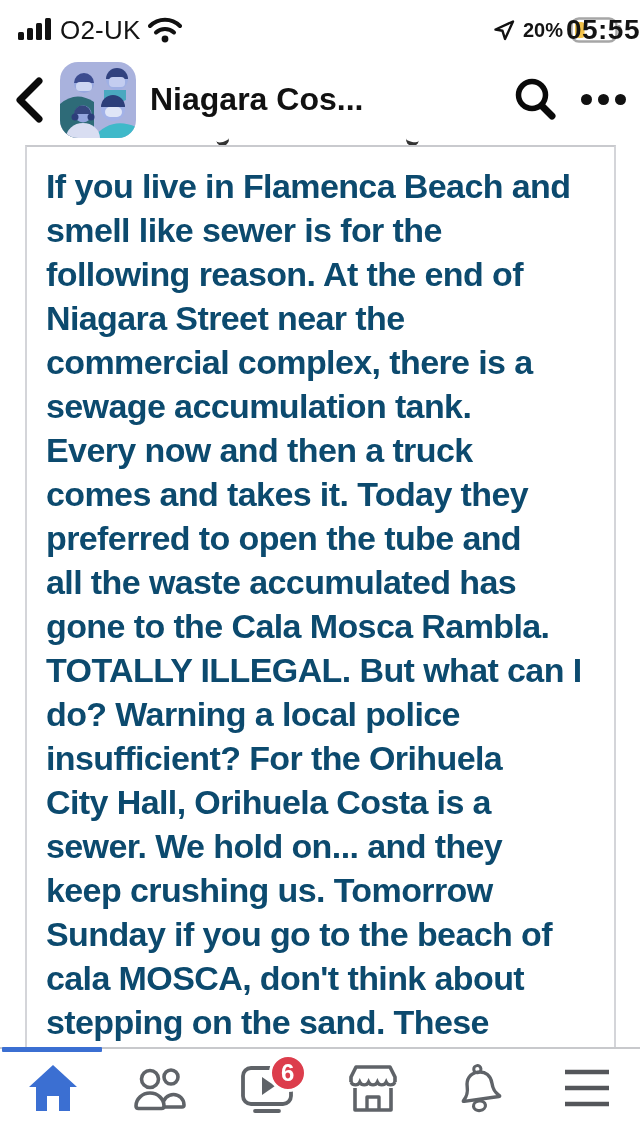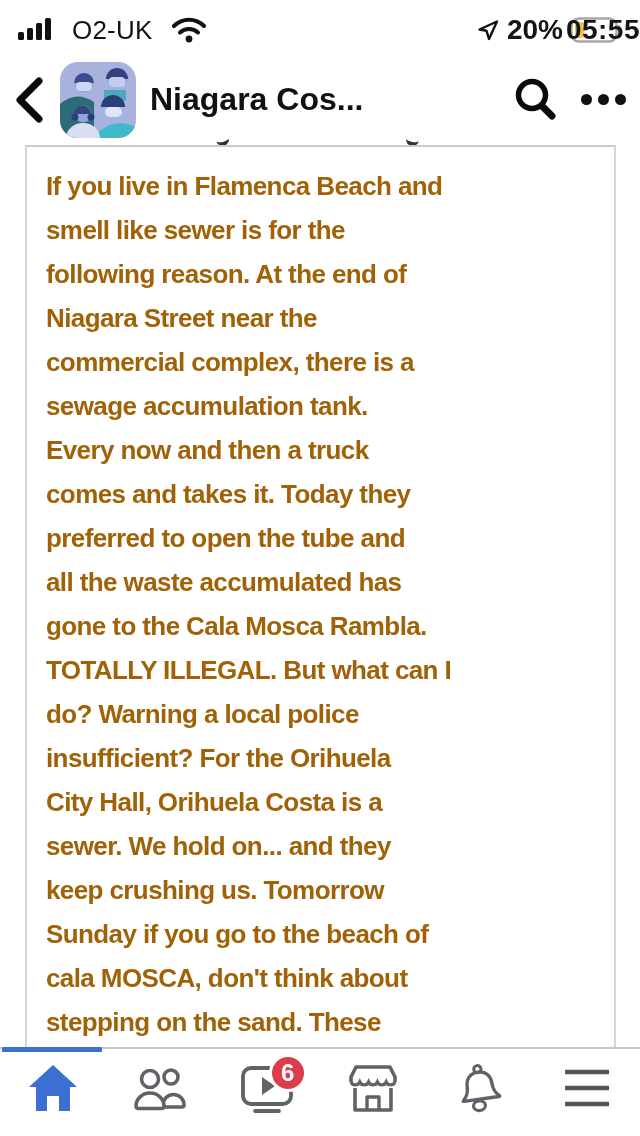--- a/index.html
+++ b/index.html
@@ -2,45 +2,45 @@
 <html style="--accent: #3b6fd2; --badge: #dc3d4c; --gray: #5f6368; --battery: #f2c24a;"><head>
 <meta charset="utf-8">
 <style>
   html,body{margin:0;padding:0;background:#fff;}
   .screen{
     position:relative;width:640px;height:1136px;background:#fff;overflow:hidden;
     font-family:"Liberation Sans", sans-serif;color:#141414;
   }
   
   .status-bar{position:absolute;top:0;left:0;right:0;height:54px;display:flex;align-items:center;justify-content:space-between;padding:6px 16px 0 18px;box-sizing:border-box;}
-  .sb-left{display:flex;align-items:center;gap:20px;}
+  .sb-left{display:flex;align-items:center;gap:8px;}
   .sb-carrier{font-size:26px;font-weight:400;letter-spacing:0.2px;}
   .sb-center{position:absolute;left:0;right:0;text-align:right;font-size:28px;font-weight:700;letter-spacing:0.5px;pointer-events:none;}
   .sb-right{display:flex;align-items:center;gap:7px;}
-  .sb-percent{font-size:28px;font-weight:600;}
+  .sb-percent{font-size:20px;font-weight:600;}
   
   .nav-bar{position:absolute;top:54px;left:0;right:0;height:91px;background:#fff;display:flex;align-items:center;}
   .back-btn{width:58px;height:70px;display:flex;align-items:center;justify-content:center;flex:0 0 auto;}
   .avatar{width:76px;height:76px;border-radius:18px;overflow:hidden;flex:0 0 auto;margin-left:2px;}
   .nav-title{font-size:32px;font-weight:700;color:#111;margin-left:14px;flex:1 1 auto;white-space:nowrap;overflow:hidden;}
   .search-btn{width:60px;height:70px;display:flex;align-items:center;justify-content:center;flex:0 0 auto;}
   .more-btn{width:74px;height:70px;display:flex;align-items:center;justify-content:center;gap:6px;flex:0 0 auto;}
   .dot{width:11px;height:11px;border-radius:50%;background:#111;}
   
   .photo{position:absolute;top:145px;left:0;right:0;bottom:89px;background:#fff;}
   .frag{position:absolute;top:-11px;width:13px;height:8px;border-bottom:4px solid #333;border-radius:0 0 8px 8px;transform:rotate(-14deg);}
   .frag.f1{left:216px;}
   .frag.f2{left:406px;transform:rotate(8deg);}
   .text-card{
     position:absolute;top:0;left:25px;width:591px;height:100%;box-sizing:border-box;
     border-top:2px solid #c9cace;border-left:2px solid #d4d5d9;border-right:2px solid #d4d5d9;
     padding:17px 14px 0 19px;overflow:hidden;background:#fff;
   }
   .post-text{
-    font-size:26px;line-height:44px;font-weight:700;color:#a16207;
+    font-size:34px;line-height:44px;font-weight:700;color:#0c4a6e;
     letter-spacing:-0.6px;white-space:pre-line;
   }
   
   .tab-bar{position:absolute;left:0;right:0;bottom:0;height:89px;background:#fff;border-top:2px solid #c8c9cc;box-sizing:border-box;display:flex;}
   .active-indicator{position:absolute;top:-2px;left:2px;width:100px;height:5px;background:var(--accent,#3b6fd2);border-radius:1px;}
   .tab{flex:1 1 0;display:flex;align-items:center;justify-content:center;position:relative;padding-bottom:10px;}
   .badge{
     position:absolute;top:5px;left:50%;margin-left:2px;min-width:38px;height:38px;border-radius:19px;
     background:var(--badge,#dc3d4c);color:#fff;font-size:24px;font-weight:700;
     display:flex;align-items:center;justify-content:center;box-sizing:border-box;border:3px solid #fff;

